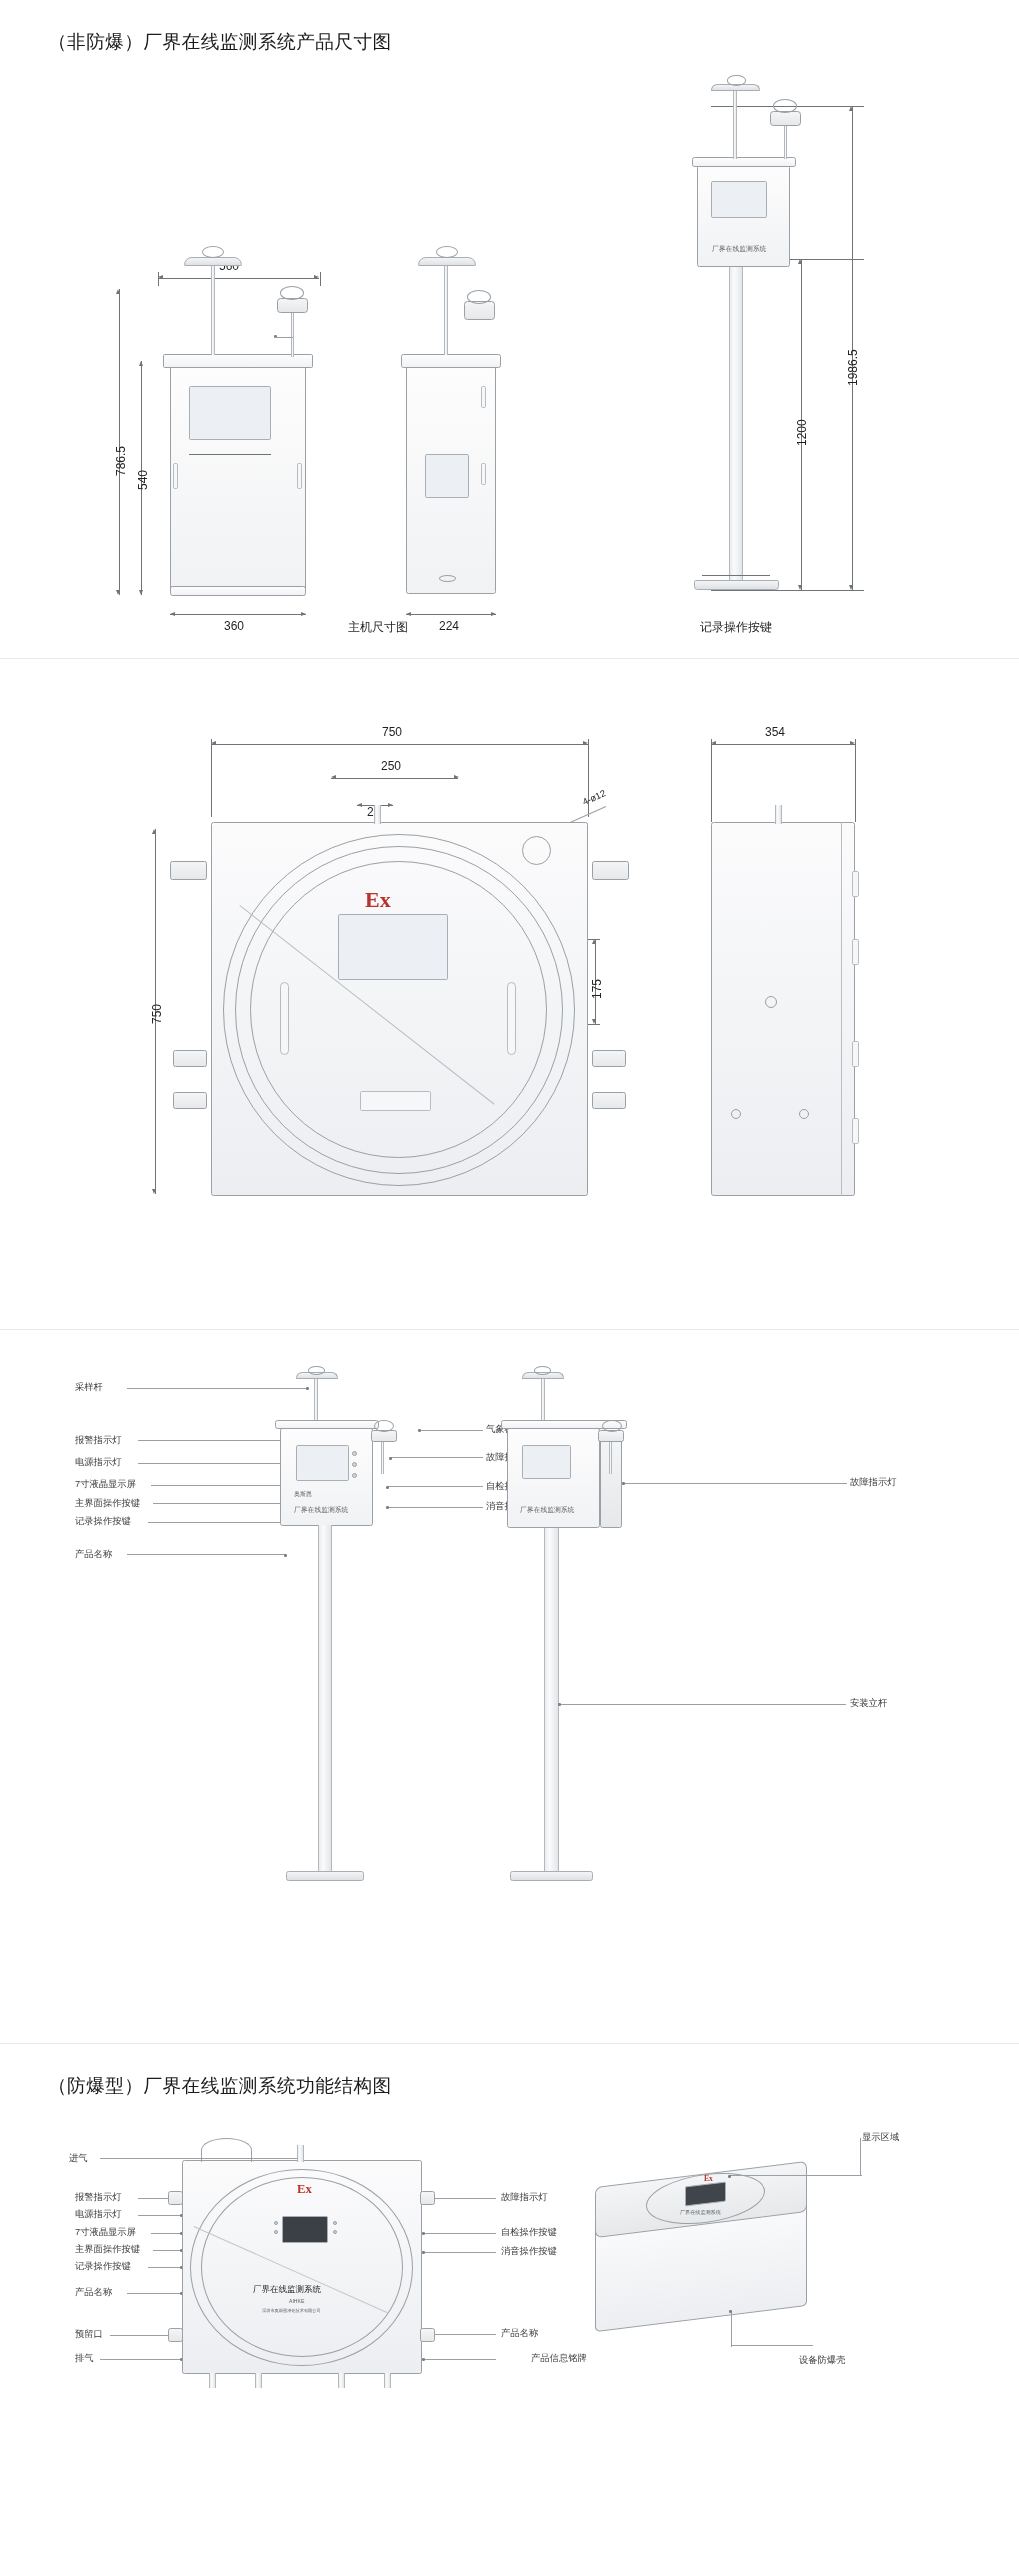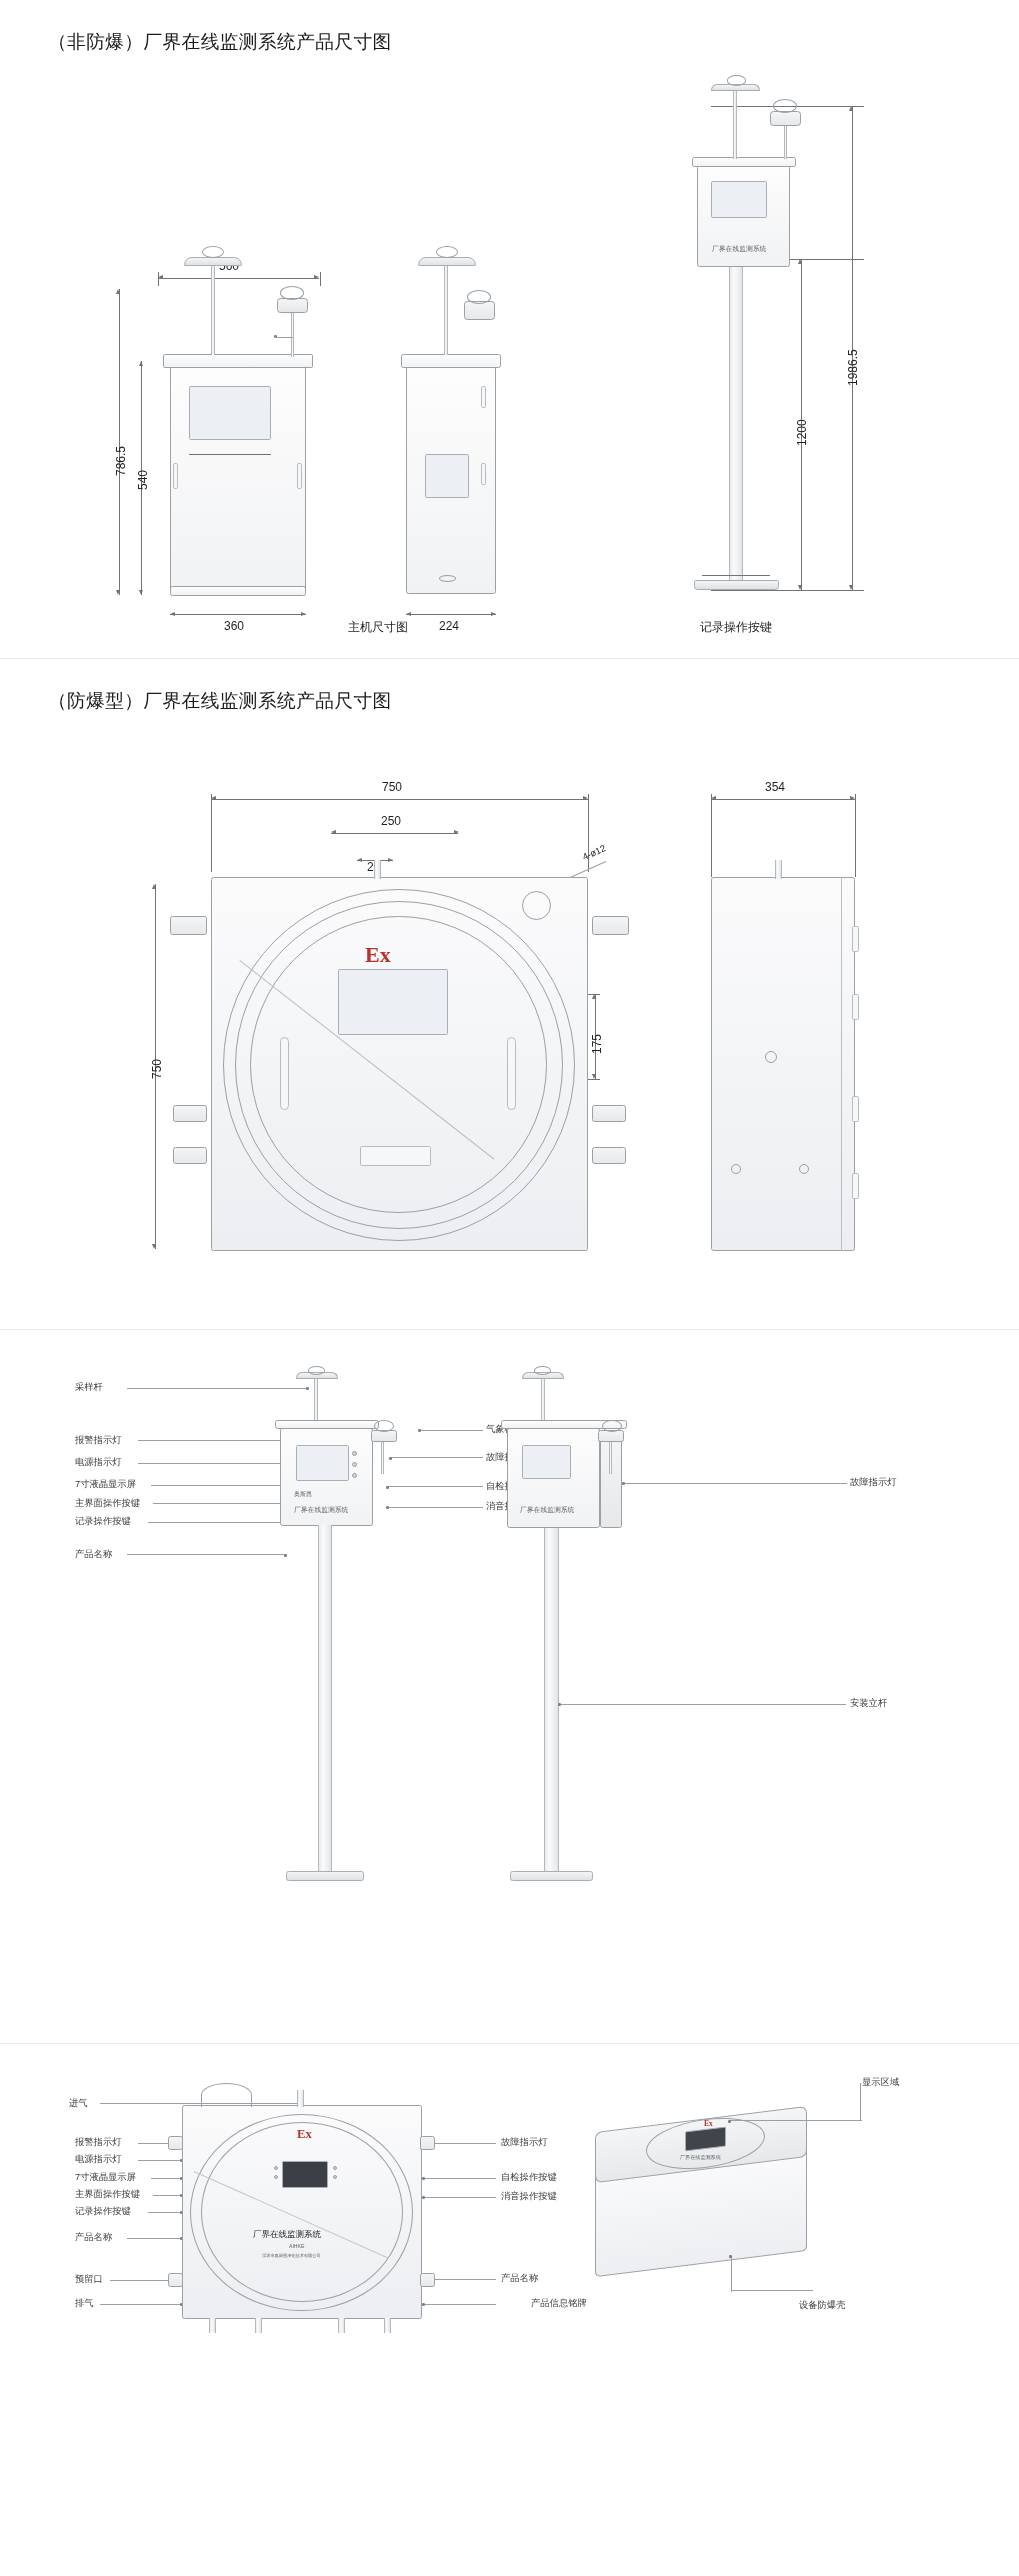--- a/index.html
+++ b/index.html
@@ -230,21 +230,20 @@
       <div class="pole" style="left:729px; top:212px; width:13.6px; height:316px;"></div>
       <div class="base" style="left:694px; top:525px; width:85px; height:10.2px; border-radius:1.7px 1.7px 3.4px 3.4px;"></div>
       <div class="ln hln" style="left:702px; top:520px; width:68px;"></div>
 
       <div class="cap" style="left:700px; top:564px;">记录操作按键</div>
 
     </div>
   </div>
 
   <div class="section" style="height:671px;">
-    <div class="sec-title">（防爆型）厂界在线监测系统产品尺寸图</div>
     <div class="canvas" style="height:608px;">
 
       <div class="ln hln" style="left:211px; top:85px; width:377px;"></div>
       <div class="arrowL" style="left:211px; top:82px;"></div>
       <div class="arrowR" style="left:583px; top:82px;"></div>
       <div class="ln vln" style="left:211px; top:80px; height:78px;"></div>
       <div class="ln vln" style="left:588px; top:80px; height:78px;"></div>
       <div class="dim-txt" style="left:382px; top:66px;">750</div>
 
       <div class="ln hln" style="left:331px; top:119px; width:127px;"></div>
@@ -406,20 +405,21 @@
       <div class="dot" style="left:622px; top:152px;"></div>
 
       <div class="lbl" style="left:850px; top:367px;">安装立杆</div>
       <div class="leader" style="left:559px; top:374px; width:287px;"></div>
       <div class="dot" style="left:558px; top:373px;"></div>
 
     </div>
   </div>
 
   <div class="section last" style="height:532px;">
+    <div class="sec-title">（防爆型）厂界在线监测系统功能结构图</div>
     <div class="canvas" style="height:468px;">
 
       <div class="lbl" style="left:69px; top:53px;">进气</div>
       <div class="leader" style="left:100px; top:59px; width:202px;"></div>
       <div class="dot" style="left:301px; top:59px;"></div>
 
       <div class="lbl" style="left:75px; top:92px;">报警指示灯</div>
       <div class="leader" style="left:138px; top:99px; width:44px;"></div>
       <div class="dot" style="left:180px; top:98px;"></div>
 

